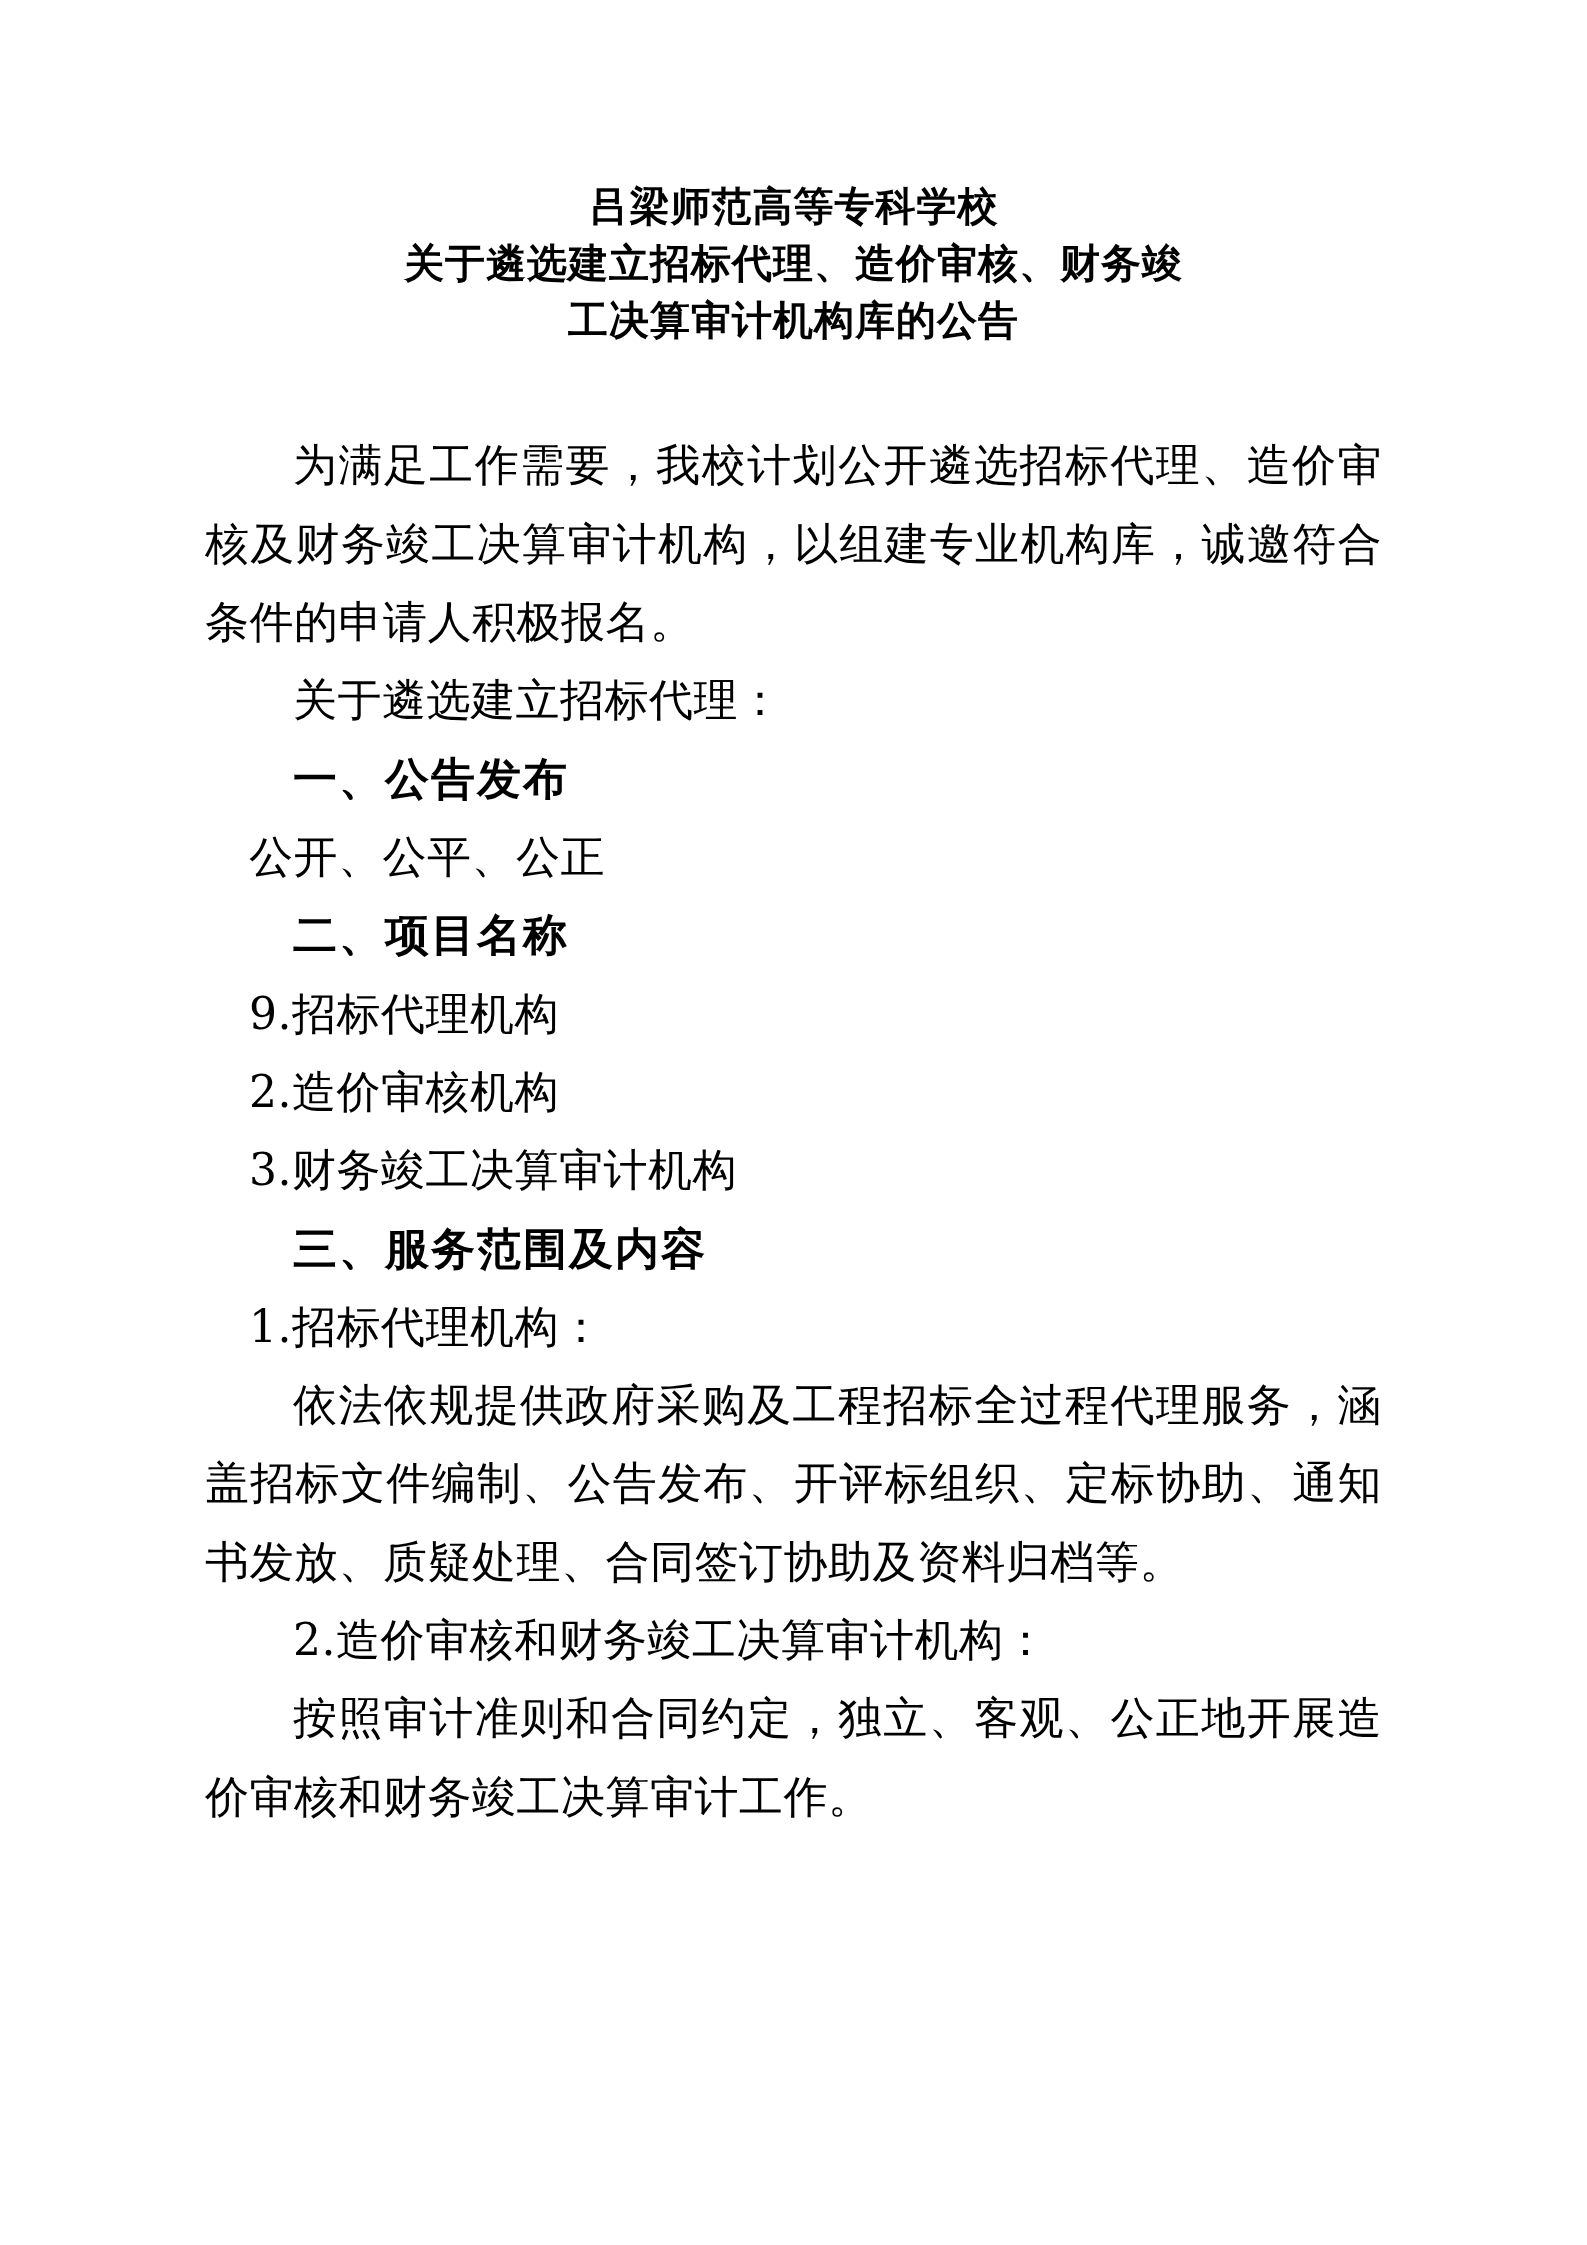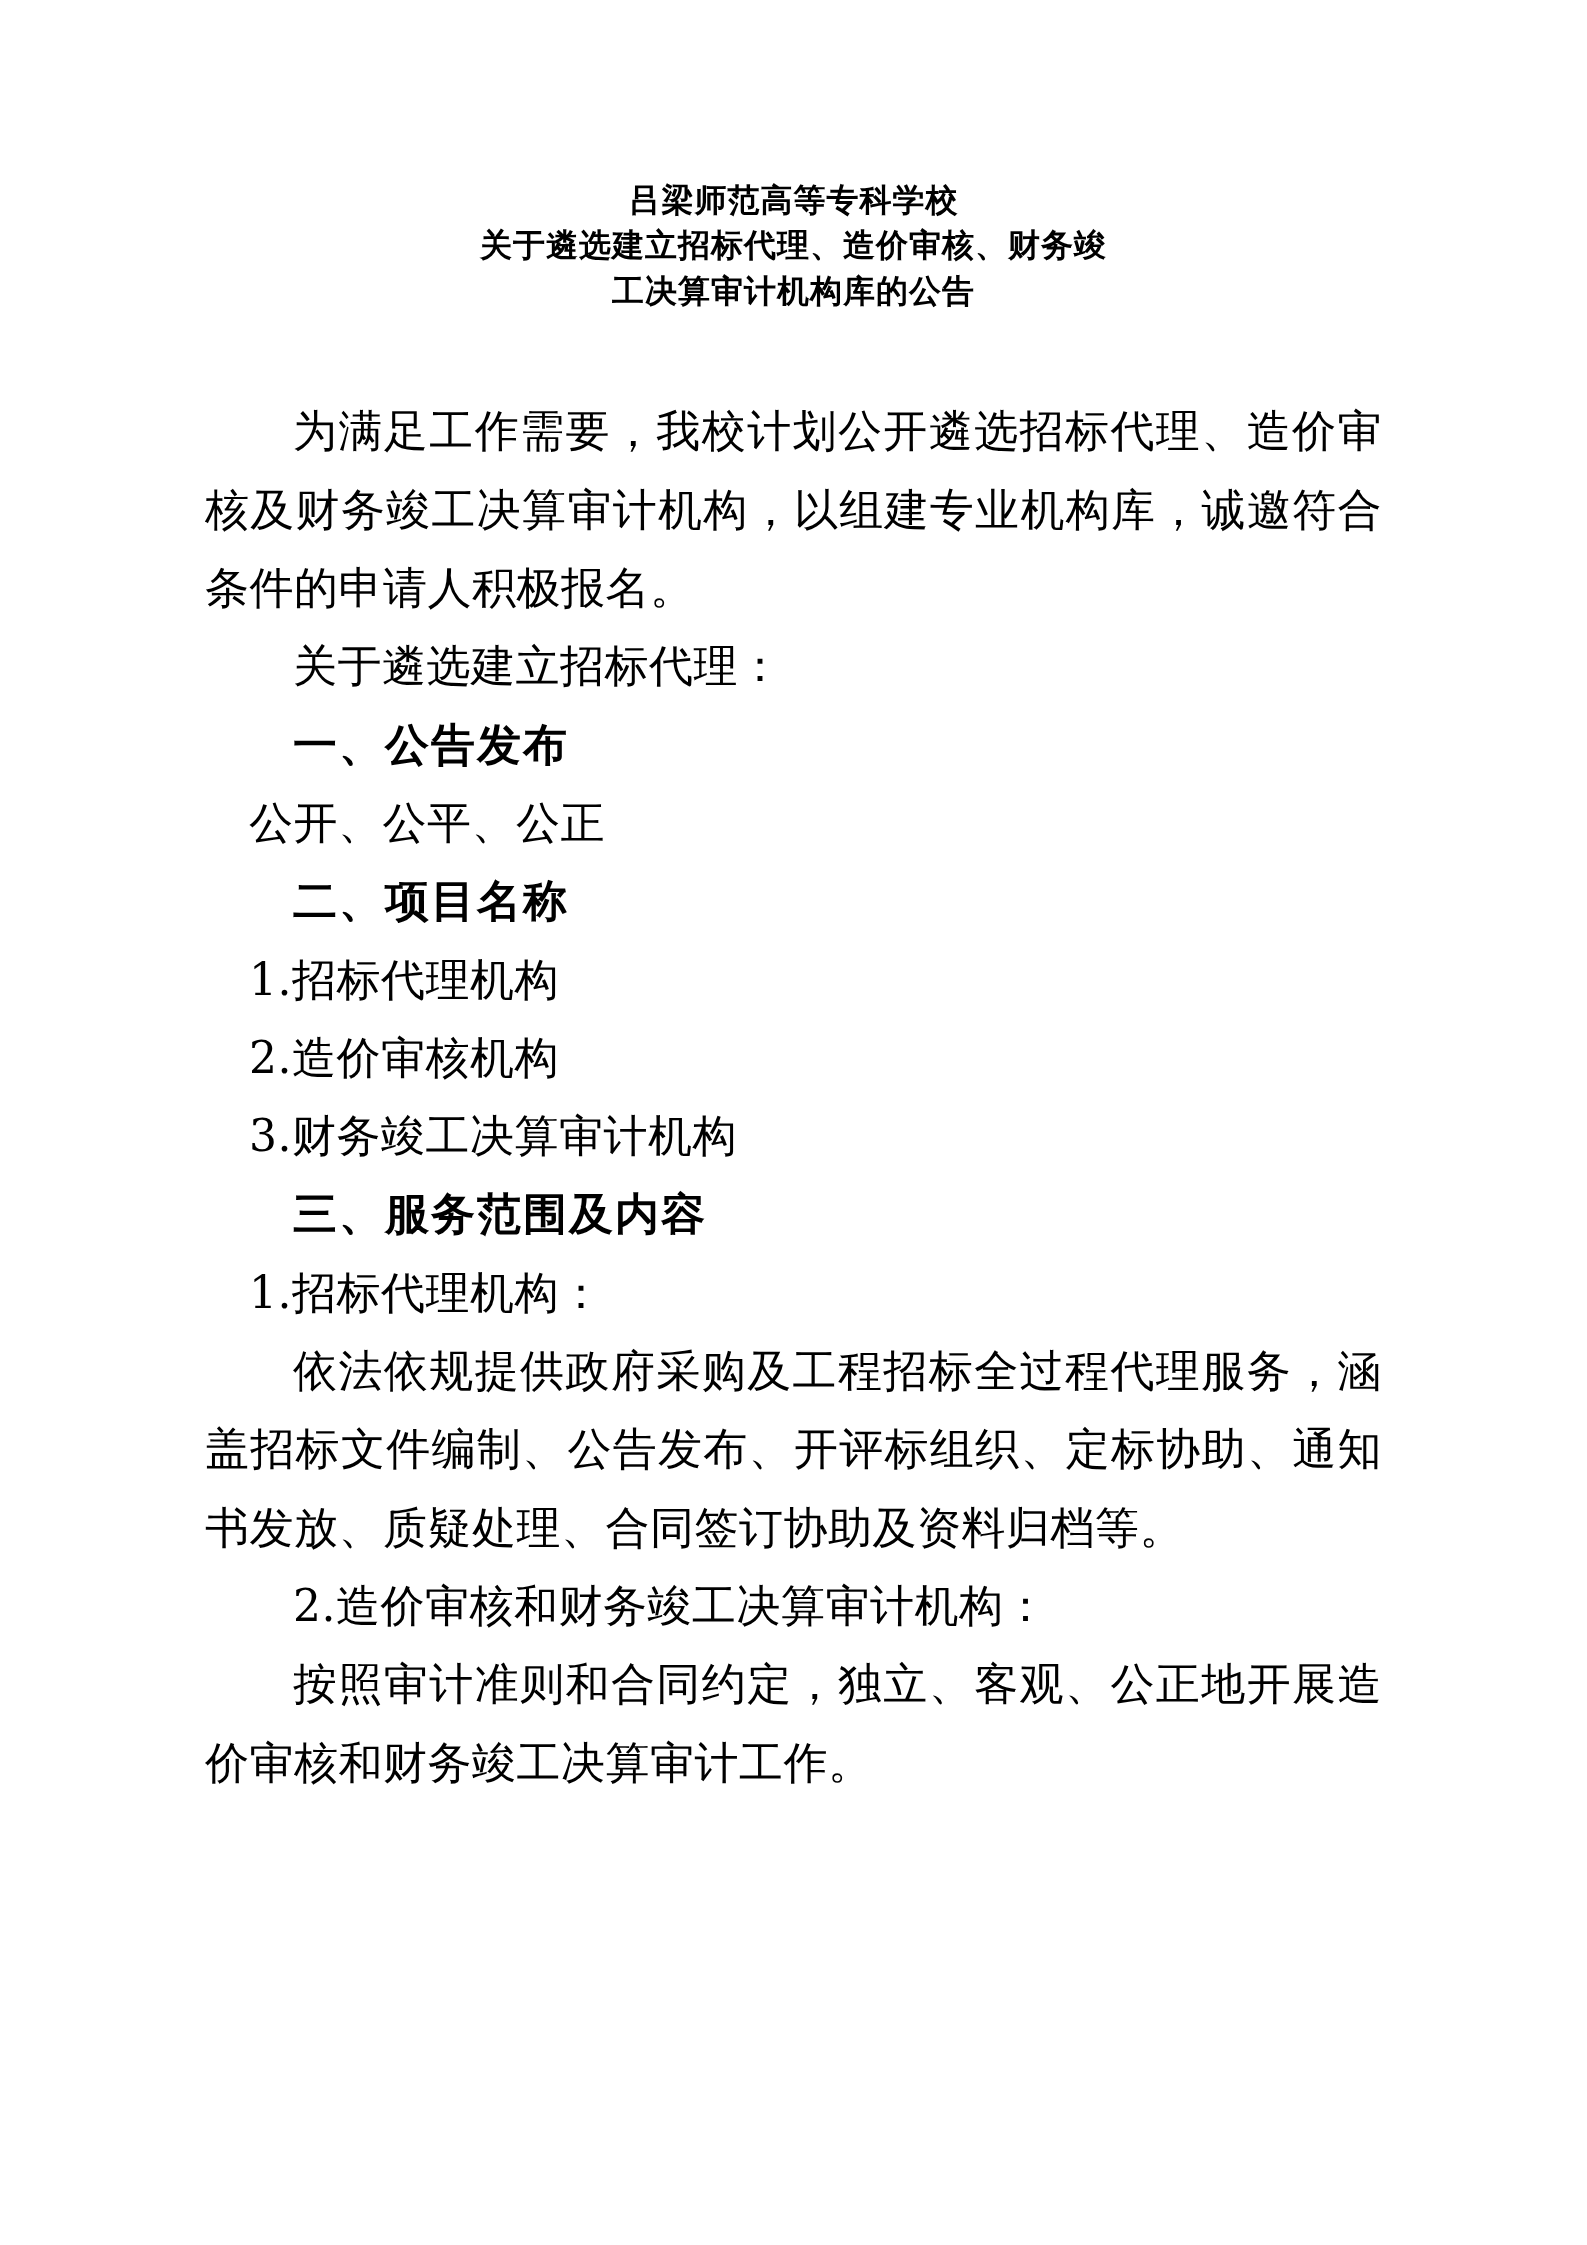--- a/index.html
+++ b/index.html
@@ -17,21 +17,21 @@
   .page {
     position: relative;
     width: 1587px;
     height: 2245px;
     box-sizing: border-box;
     padding: 150px 205px 0 205px;
   }
   .doc-title {
     text-align: center;
     font-weight: bold;
-    font-size: 32px;
+    font-size: 40px;
     line-height: 1.42;
     letter-spacing: 1px;
     margin: 0;
     padding-top: 28px;
   }
   .doc-title .line {
     display: block;
     white-space: nowrap;
   }
   .body-block {
@@ -67,21 +67,21 @@
     <span class="line">关于遴选建立招标代理、造价审核、财务竣</span>
     <span class="line">工决算审计机构库的公告</span>
   </div>
 
   <div class="body-block">
     <p class="indent">为满足工作需要，我校计划公开遴选招标代理、造价审核及财务竣工决算审计机构，以组建专业机构库，诚邀符合条件的申请人积极报名。</p>
     <p class="indent">关于遴选建立招标代理：</p>
     <p class="heading">一、公告发布</p>
     <p class="plain">公开、公平、公正</p>
     <p class="heading">二、项目名称</p>
-    <p class="plain">1.招标代理机构</p>
+    <p class="plain">9.招标代理机构</p>
     <p class="plain">2.造价审核机构</p>
     <p class="plain">3.财务竣工决算审计机构</p>
     <p class="heading">三、服务范围及内容</p>
     <p class="plain">1.招标代理机构：</p>
     <p class="indent">依法依规提供政府采购及工程招标全过程代理服务，涵盖招标文件编制、公告发布、开评标组织、定标协助、通知书发放、质疑处理、合同签订协助及资料归档等。</p>
     <p class="indent">2.造价审核和财务竣工决算审计机构：</p>
     <p class="indent">按照审计准则和合同约定，独立、客观、公正地开展造价审核和财务竣工决算审计工作。</p>
   </div>
 
 </div>

